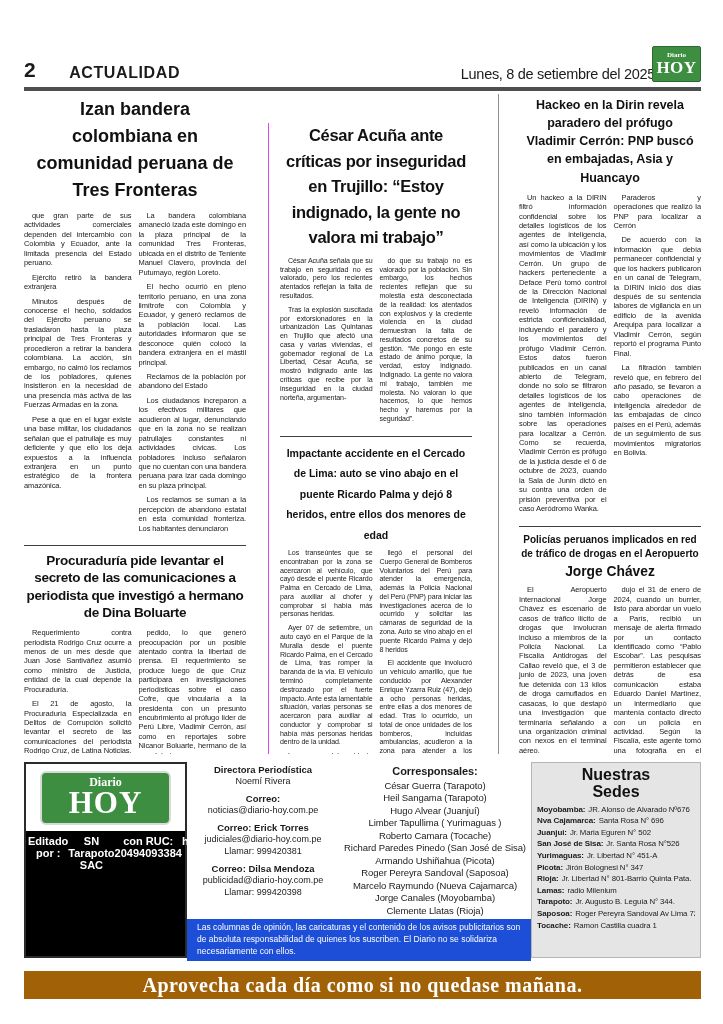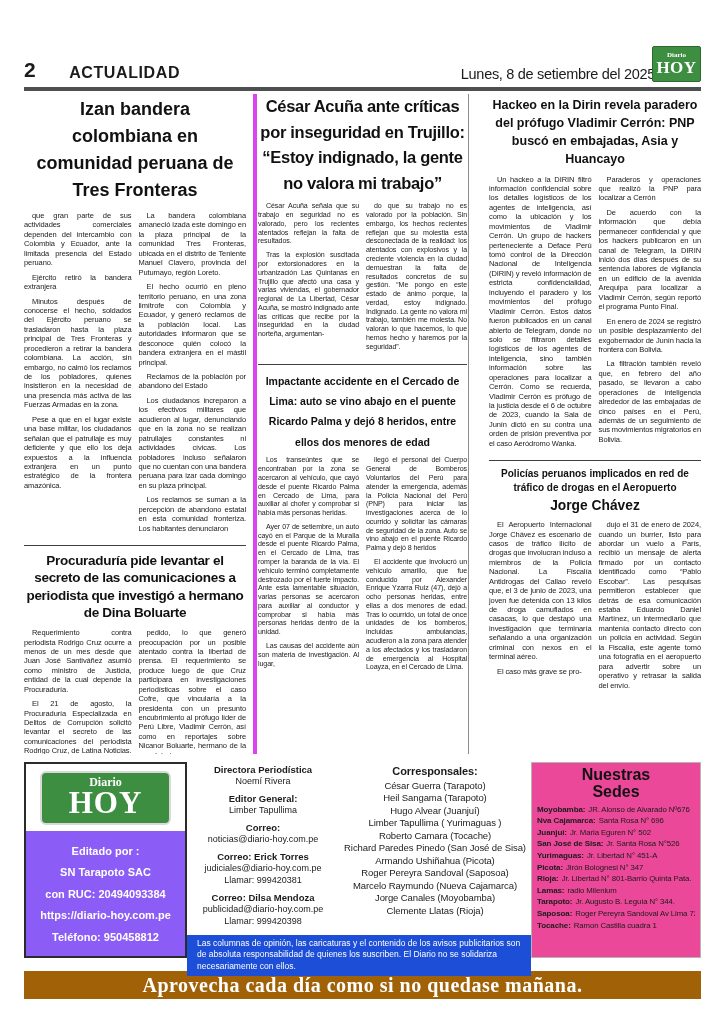--- a/index.html
+++ b/index.html
@@ -14,24 +14,24 @@
   .hdr .pageno{font-size:21px;font-weight:bold;letter-spacing:-0.5px;}
   .hdr .section{font-size:16px;font-weight:bold;margin-left:34px;letter-spacing:0.6px;}
   .hdr .date{margin-left:auto;font-size:14.5px;letter-spacing:-0.3px;margin-right:46px;}
   .hdr-logo{position:absolute;right:22px;top:46px;width:47px;height:34px;background:#3e8e41;
     border:1px solid #2c6b30;border-radius:2px;display:flex;flex-direction:column;align-items:center;justify-content:center;}
   .hdr-logo .lg-sm{font-family:"Liberation Serif","DejaVu Serif",serif;font-weight:bold;color:#fff;font-size:7px;line-height:7px;}
   .hdr-logo .lg-big{font-family:"Liberation Serif","DejaVu Serif",serif;font-weight:bold;color:#fff;font-size:17px;line-height:17px;letter-spacing:0.5px;}
   .hdr-rule{border:none;border-top:4px solid #4e4f51;margin:5px 0 0 0;}
 
   
-  .main{display:flex;height:660px;overflow:hidden;margin-top:3px;}
+  .main{display:flex;height:660px;overflow:hidden;margin-top:3px;gap:15px;}
   .col{overflow:hidden;box-sizing:border-box;}
   .col-left{width:229px;padding-right:7px;}
-  .col-mid{width:215px;border-left:4px solid #d946ef;padding:0 1px;}
+  .col-mid{width:215px;border-left:1px solid #d946ef;padding:0 11px;margin-top:29px;}
   .col-right{flex:1;border-left:1px solid #8d8d8d;padding-left:20px;}
   h1,h2,h3{margin:0;text-align:center;font-weight:bold;color:#111;}
   .t-xl{font-size:18px;line-height:1.5;margin:2px 4px 7px;}
   .t-mid{font-size:16.5px;line-height:1.55;margin:0 0 6px;letter-spacing:-0.3px;}
   .t-right{font-size:12.5px;line-height:1.45;margin:2px 2px 6px;}
   .t-proc{font-size:13.5px;line-height:1.28;margin:4px 0 7px;letter-spacing:-0.3px;}
   .t-acc{font-size:10.5px;line-height:1.95;margin:2px 0 4px;}
   .t-pol{font-size:10px;line-height:1.4;margin:4px 2px 2px;}
   .t-pol-sub{font-size:13.8px;line-height:1.3;margin:0 0 5px;}
   .hrule{border:none;border-top:1px solid #3f3f3f;margin:7px 0 6px;}
@@ -40,31 +40,31 @@
   .bcol p{margin:0 0 5px;text-indent:8px;}
   .tight .bcol{font-size:7.1px;line-height:1.24;}
 
   
   .footer{display:flex;margin-top:8px;height:196px;}
   .pub-box{width:163px;border:2px solid #2b2b2b;box-sizing:border-box;background:#fff;display:flex;flex-direction:column;}
   .pub-logo{margin:7px 14px 4px;background:#3e8e41;border:2px solid #d9d9d9;border-radius:6px;
     text-align:center;padding:3px 0 5px;}
   .pub-logo .lg-sm{display:block;font-family:"Liberation Serif","DejaVu Serif",serif;font-weight:bold;color:#fff;font-size:12px;line-height:12px;}
   .pub-logo .lg-big{display:block;font-family:"Liberation Serif","DejaVu Serif",serif;font-weight:bold;color:#fff;font-size:31px;line-height:30px;letter-spacing:1px;}
-  .pub-gray{flex:1;background:#8b5cf6;margin-top:2px;color:#fff;font-weight:bold;text-align:center;
-    font-size:11px;display:flex;flex-direction:column;justify-content:space-evenly;padding:4px 2px;}
+  .pub-gray{flex:1;background:#000000;margin-top:2px;color:#fff;font-weight:bold;text-align:center;
+    font-size:11px;display:flex;justify-content:space-evenly;padding:4px 2px;}
   .f-mid{flex:1;display:flex;flex-direction:column;padding:0 0;box-sizing:border-box;}
   .f-mid-cols{display:flex;flex:1;}
   .editorial{width:152px;text-align:center;font-size:9px;line-height:1.3;padding-top:2px;}
   .editorial .grp{margin-bottom:5px;}
   .editorial .ghead{font-weight:bold;font-size:9.5px;}
   .corr{flex:1;text-align:center;font-size:9.5px;line-height:1.32;padding-top:2px;letter-spacing:-0.1px;}
   .corr .ghead{font-weight:bold;font-size:11px;margin-bottom:1px;}
   .disclaimer{background:#1d4ed8;color:#fff;font-size:8.5px;line-height:1.4;padding:3px 10px;margin:2px 0 0 0;}
-  .sedes{width:170px;background:#ec4899;border:1px solid #b7b5af;box-sizing:border-box;padding:3px 5px;}
+  .sedes{width:170px;background:#e5e5e5;border:1px solid #b7b5af;box-sizing:border-box;padding:3px 5px;}
   .sedes .stitle{font-size:16px;line-height:1.05;margin:1px 0 3px;}
   .sede{font-size:7.8px;line-height:1.45;letter-spacing:-0.1px;white-space:nowrap;overflow:hidden;}
   .sede b{font-size:8px;margin-right:3px;}
 
   
   .banner{margin-top:13px;background:#a16207;height:28px;display:flex;align-items:center;justify-content:center;}
   .banner span{font-family:"Liberation Serif","DejaVu Serif",serif;font-weight:bold;color:#fff;font-size:20px;letter-spacing:0.5px;}
 </style>
 </head>
 <body>
@@ -151,21 +151,20 @@
     <section class="col col-right">
       <article>
         <h2 class="t-right">Hackeo en la Dirin revela paradero del prófugo Vladimir Cerrón: PNP buscó en embajadas, Asia y Huancayo</h2>
         <div class="body2col">
           <div class="bcol">
               <p>Un hackeo a la DIRIN filtró información confidencial sobre los detalles logísticos de los agentes de inteligencia, así como la ubicación y los movimientos de Vladimir Cerrón. Un grupo de hackers perteneciente a Deface Perú tomó control de la Dirección Nacional de Inteligencia (DIRIN) y reveló información de estricta confidencialidad, incluyendo el paradero y los movimientos del prófugo Vladimir Cerrón. Estos datos fueron publicados en un canal abierto de Telegram, donde no solo se filtraron detalles logísticos de los agentes de inteligencia, sino también información sobre las operaciones para localizar a Cerrón. Como se recuerda, Vladimir Cerrón es prófugo de la justicia desde el 6 de octubre de 2023, cuando la Sala de Junín dictó en su contra una orden de prisión preventiva por el caso Aeródromo Wanka.</p>
             </div>
           <div class="bcol">
               <p>Paraderos y operaciones que realizó la PNP para localizar a Cerrón</p>
               <p>De acuerdo con la información que debía permanecer confidencial y que los hackers publicaron en un canal de Telegram, la DIRIN inició dos días después de su sentencia labores de vigilancia en un edificio de la avenida Arequipa para localizar a Vladimir Cerrón, según reportó el programa Punto Final.</p>
-              <p>En enero de 2024 se registró un posible desplazamiento del exgobernador de Junín hacia la frontera con Bolivia.</p>
               <p>La filtración también reveló que, en febrero del año pasado, se llevaron a cabo operaciones de inteligencia alrededor de las embajadas de cinco países en el Perú, además de un seguimiento de sus movimientos migratorios en Bolivia.</p>
             </div>
         </div>
       </article>
       <hr class="hrule">
       <article>
         <h2 class="t-pol">Policías peruanos implicados en red de tráfico de drogas en el Aeropuerto</h2>
         <h2 class="t-pol-sub">Jorge Chávez</h2>
         <div class="body2col">
           <div class="bcol">
@@ -195,24 +194,20 @@
         <div>Teléfono: 950458812</div>
       </div>
     </div>
 
     <div class="f-mid">
       <div class="f-mid-cols">
         <div class="editorial">
           <div class="grp">
             <div class="ghead">Directora Periodística</div>
             <div>Noemí Rivera</div>
-          </div>
-          <div class="grp">
-            <div class="ghead">Editor General:</div>
-            <div>Limber Tapullima</div>
           </div>
           <div class="grp">
             <div class="ghead">Correo:</div>
             <div>noticias@diario-hoy.com.pe</div>
           </div>
           <div class="grp">
             <div class="ghead">Correo: Erick Torres</div>
             <div>judiciales@diario-hoy.com.pe</div>
             <div>Llamar: 999420381</div>
           </div>

